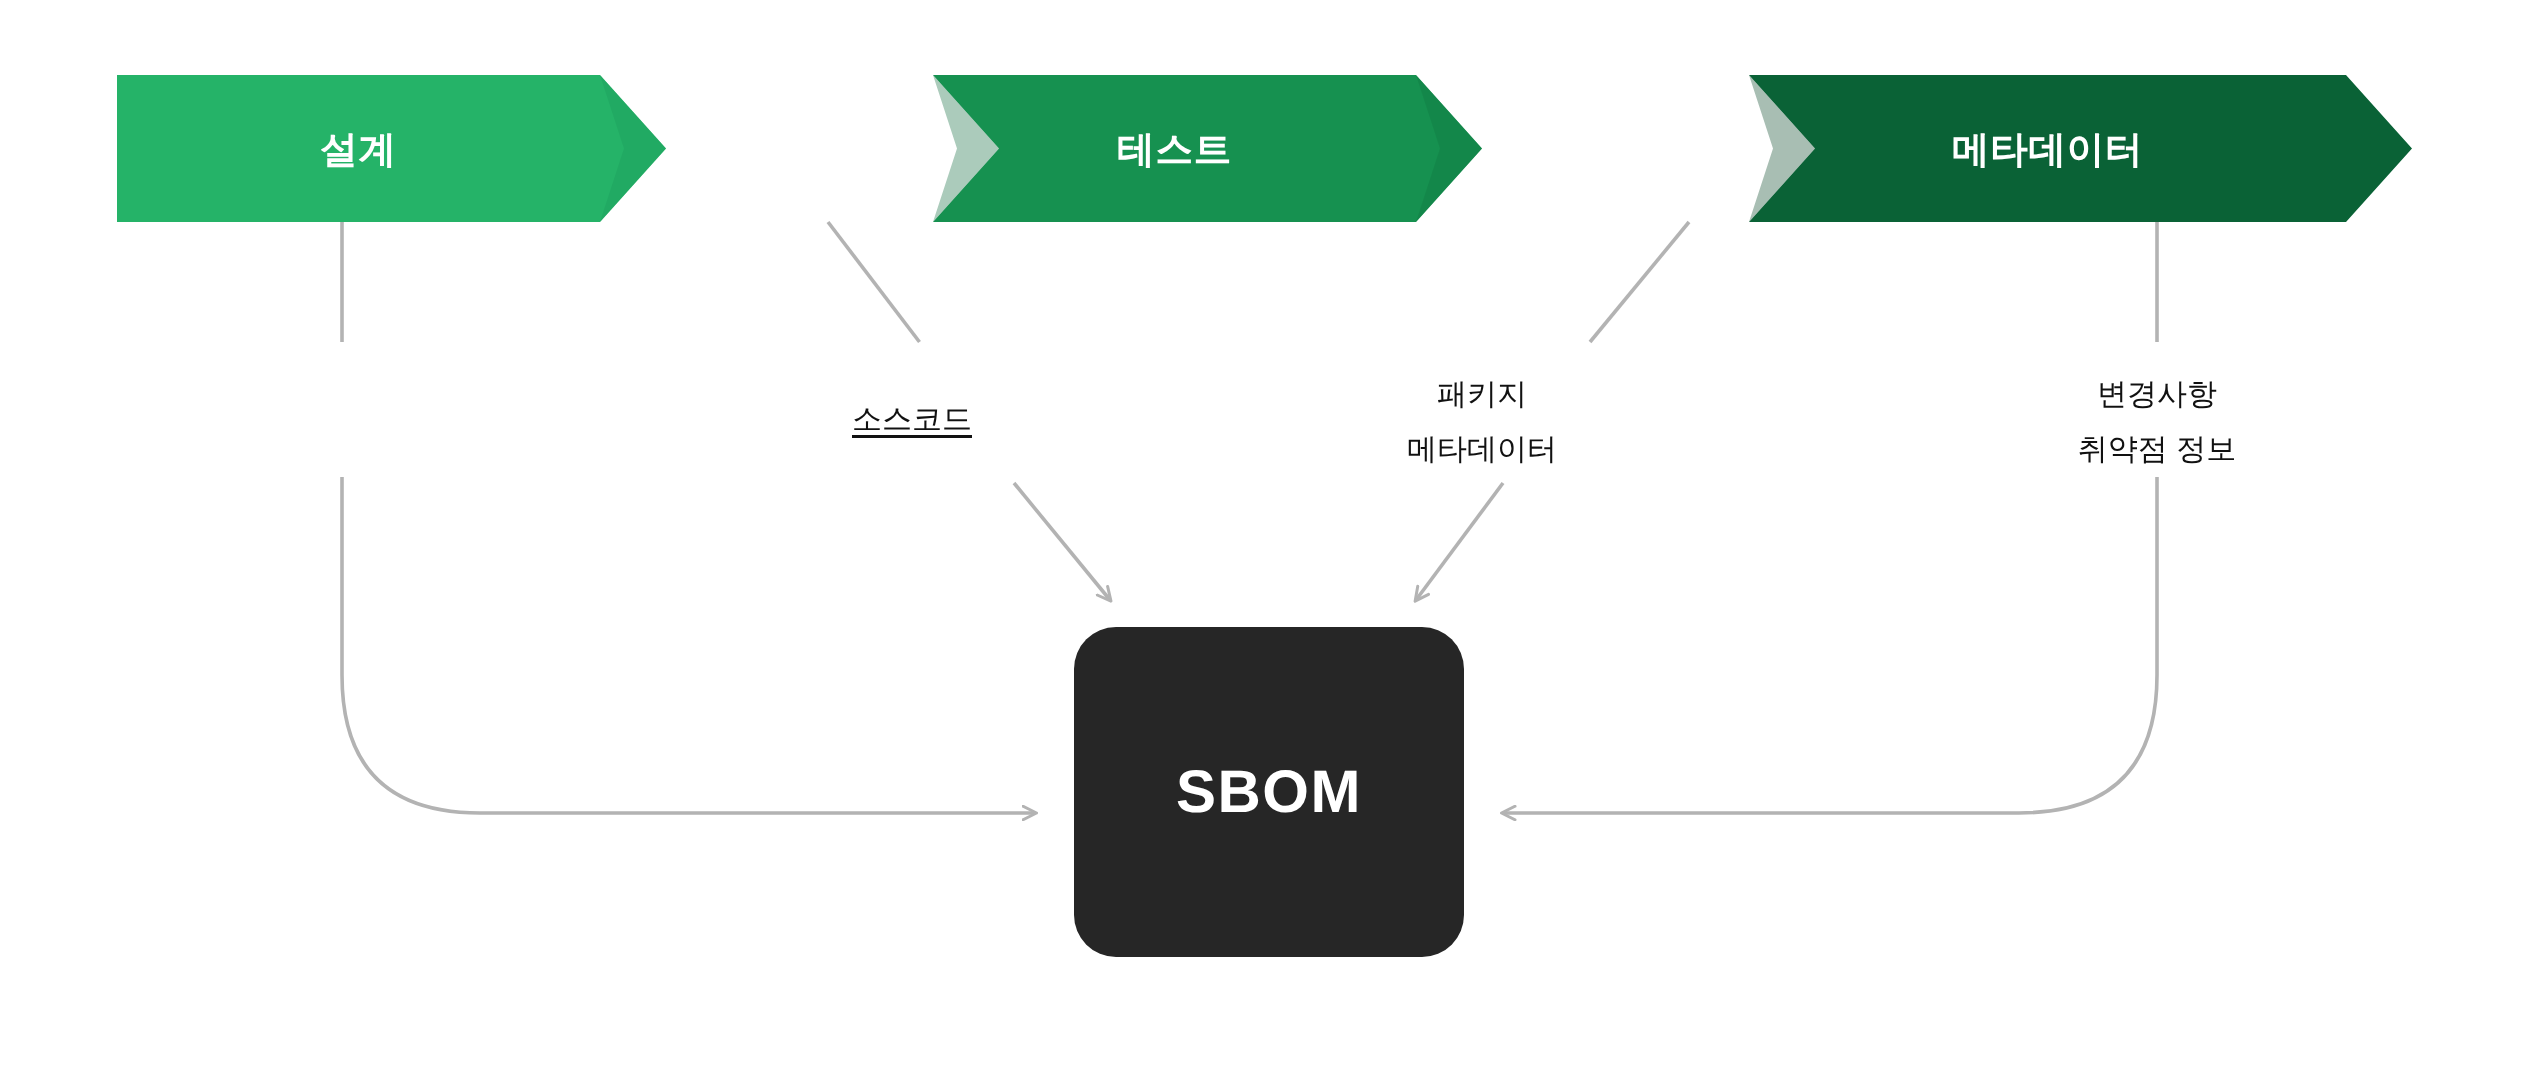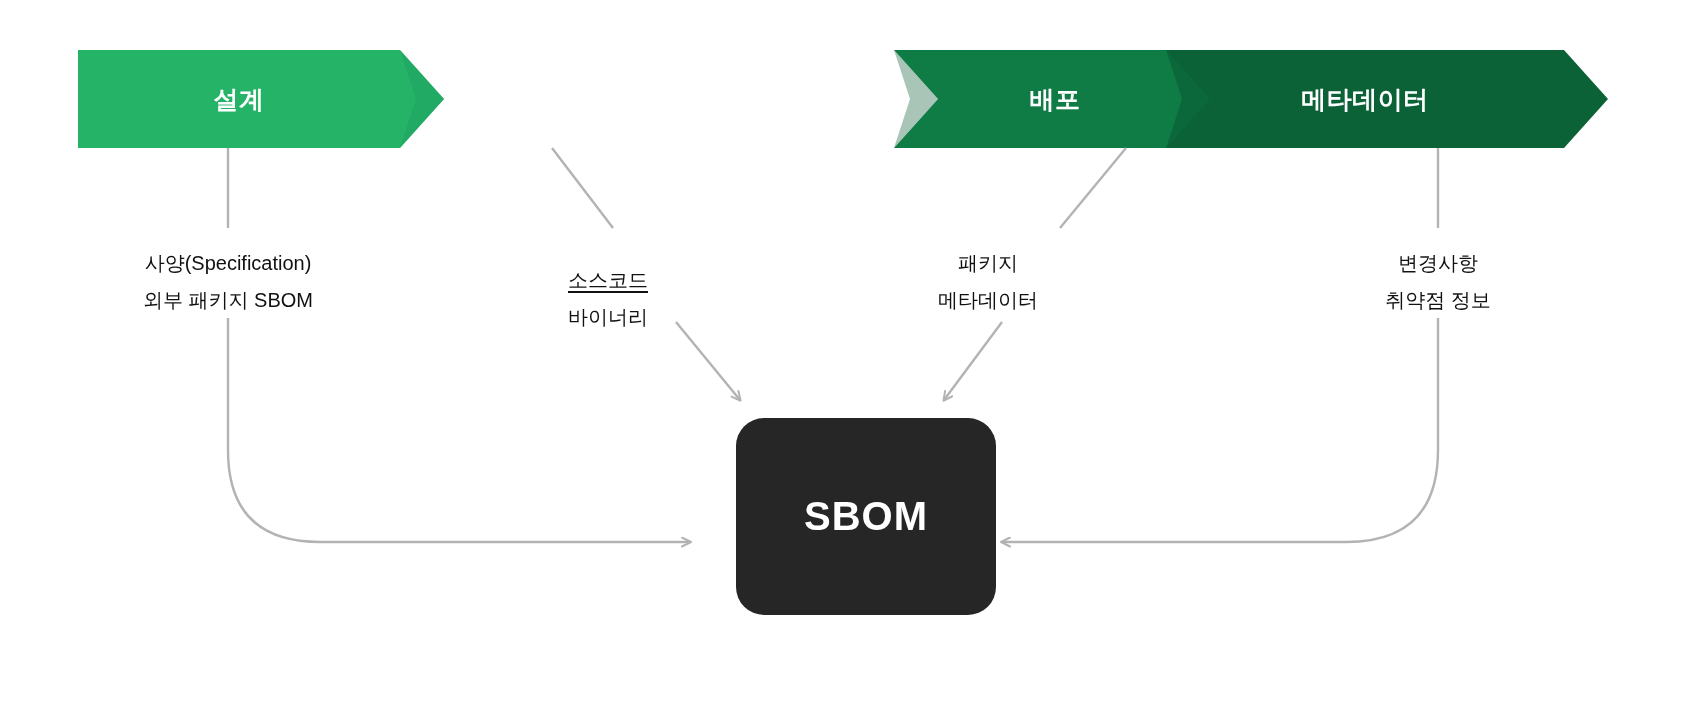--- a/index.html
+++ b/index.html
@@ -63,27 +63,26 @@
     white-space: nowrap;
   }
   .artifact-line { display: block; }
   .artifact-line.underlined { text-decoration: underline; text-underline-offset: 4px; }
   
   #sbom-node {
     position: absolute;
     left: 716px;
     top: 418px;
     width: 260px;
-    height: 197px;
+    height: 220px;
     background: #262626;
     border-radius: 28px;
     display: flex;
     align-items: center;
     justify-content: center;
-    margin-left: 20px;
   }
   #sbom-node .sbom-text {
     color: #ffffff;
     font-size: 40px;
     font-weight: bold;
     letter-spacing: 1px;
   }
 </style>
 </head>
 <body>
@@ -94,29 +93,29 @@
 
     <div class="chevron-wrap" style="left:0px; width:366px;">
       <svg width="366" height="98" viewBox="0 0 366 98">
         <polygon points="0,0 322,0 366,49 322,98 0,98" fill="#25b368"></polygon>
         <polygon points="322,0 366,49 322,98 338,49" fill="#1fa35e" opacity="0.55"></polygon>
       </svg>
       <div class="chevron-label shift-left">설계</div>
     </div>
 
 
+    <div class="chevron-wrap" style="left:544px; width:366px;">
+      <svg width="366" height="98" viewBox="0 0 366 98">
+        <polygon points="0,0 322,0 366,49 322,98 0,98 44,49" fill="#169150"></polygon>
+        <polygon points="0,0 44,49 0,98 16,49" fill="#0d6a3c" opacity="0.35"></polygon>
+        <polygon points="322,0 366,49 322,98 338,49" fill="#128046" opacity="0.55"></polygon>
+      </svg>
+      <div class="chevron-label shift-left">테스트</div>
+    </div>
 
-    <div class="chevron-wrap" style="left:816px; width:366px;">
-      <svg width="366" height="98" viewBox="0 0 366 98">
-        <polygon points="0,0 322,0 366,49 322,98 0,98 44,49" fill="#0f7c45"></polygon>
-        <polygon points="0,0 44,49 0,98 16,49" fill="#0a5a32" opacity="0.35"></polygon>
-        <polygon points="322,0 366,49 322,98 338,49" fill="#0c6c3c" opacity="0.55"></polygon>
-      </svg>
-      <div class="chevron-label shift-left">배포</div>
-    </div>
 
     <div class="chevron-wrap" style="left:1088px; width:442px;">
       <svg width="442" height="98" viewBox="0 0 442 98">
         <polygon points="0,0 398,0 442,49 398,98 0,98 44,49" fill="#0a6236"></polygon>
         <polygon points="0,0 44,49 0,98 16,49" fill="#064625" opacity="0.35"></polygon>
       </svg>
       <div class="chevron-label shift-left">메타데이터</div>
     </div>
   </div>
 
@@ -137,28 +136,23 @@
 
     <path d="M228,318 L228,450 Q228,542 320,542 L690,542" fill="none" stroke="#b3b3b3" stroke-width="2.4" marker-end="url(#arrowhead)"></path>
 
     <path d="M676,322 L740,400" fill="none" stroke="#b3b3b3" stroke-width="2.4" marker-end="url(#arrowhead)"></path>
 
     <path d="M1002,322 L944,400" fill="none" stroke="#b3b3b3" stroke-width="2.4" marker-end="url(#arrowhead)"></path>
 
     <path d="M1438,318 L1438,450 Q1438,542 1346,542 L1002,542" fill="none" stroke="#b3b3b3" stroke-width="2.4" marker-end="url(#arrowhead)"></path>
   </svg>
 
-  <div class="artifact-group" style="left:78px; top:245px; width:300px;">
-    <span class="artifact-line">사양(Specification)</span>
-    <span class="artifact-line">외부 패키지 SBOM</span>
-  </div>
 
   <div class="artifact-group" style="left:528px; top:262px; width:160px;">
     <span class="artifact-line underlined">소스코드</span>
-    <span class="artifact-line">바이너리</span>
   </div>
 
   <div class="artifact-group" style="left:1358px; top:245px; width:160px;">
     <span class="artifact-line">변경사항</span>
     <span class="artifact-line">취약점 정보</span>
   </div>
 
   <div class="artifact-group" style="left:908px; top:245px; width:160px;">
     <span class="artifact-line">패키지</span>
     <span class="artifact-line">메타데이터</span>

